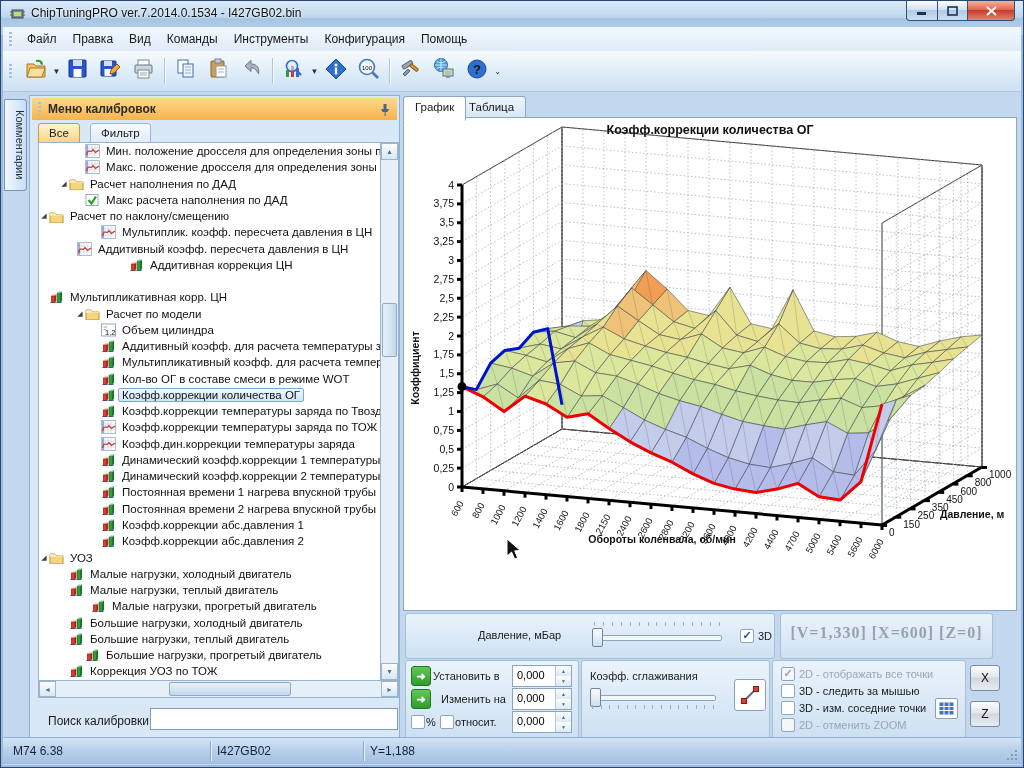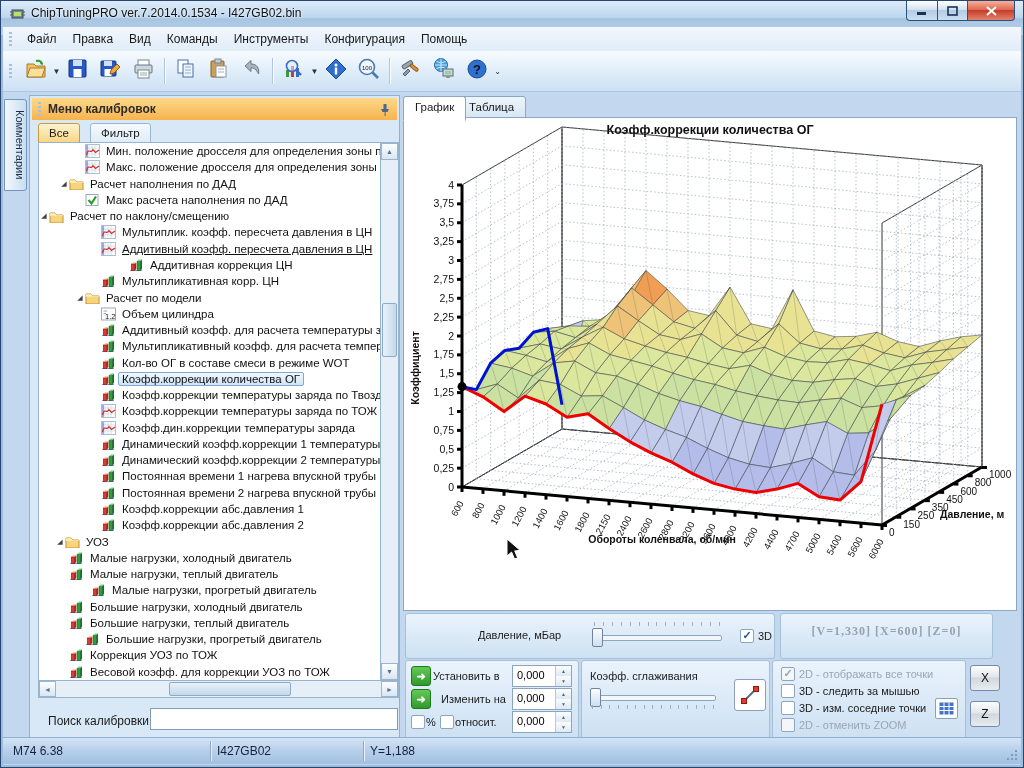--- a/index.html
+++ b/index.html
@@ -79,21 +79,21 @@
   .spin{position:absolute;width:58px;height:20px;background:#fff;border:1px solid #8aa5c0;font-size:11px;}
   .spin .sv{position:absolute;left:4px;top:3px;}
   .spin .sud{position:absolute;right:0;top:0;bottom:0;width:15px;border-left:1px solid #b8c8d8;
     display:flex;flex-direction:column;}
   .spin .sud span{flex:1;font-size:5px;color:#567;display:flex;align-items:center;justify-content:center;
     background:linear-gradient(#fbfdfe,#dde9f4);}
   .gbtn{position:absolute;width:18px;height:18px;border-radius:3px;border:1px solid #1c7a1c;
     background:linear-gradient(#63c955,#2f9a2c);color:#fff;font-size:11px;font-weight:bold;
     display:flex;align-items:center;justify-content:center;}
   #vbox-text{position:absolute;left:0;right:0;top:10px;text-align:center;
-    font-family:"Liberation Serif",serif;font-weight:bold;font-size:12px;color:#99a1ab;letter-spacing:1px;}
+    font-family:"Liberation Serif",serif;font-weight:bold;font-size:16px;color:#99a1ab;letter-spacing:1px;}
   .axbtn{position:absolute;width:28px;height:24px;border:1px solid #748ca8;border-radius:3px;font-size:12px;
     background:linear-gradient(#fdfdfd,#e2e7ec 45%,#d0d7de 50%,#e8ecf0);
     display:flex;align-items:center;justify-content:center;color:#111;}
   .opt-lbl{font-size:11px;color:#1a1a1a;position:absolute;left:26px;}
   .opt-lbl.dis{color:#9aa6b4;}
   
   #statusbar{position:absolute;left:2px;right:2px;bottom:3px;height:26px;
     background:linear-gradient(#d3e3f5,#b4cde9 55%,#a3c0e1);border-top:1px solid #8fb0d4;font-size:12px;color:#15233a;}
   .ssep{position:absolute;top:3px;bottom:3px;width:1px;background:#8fa8c8;box-shadow:1px 0 0 #e8f1fa;}
   .sseg{position:absolute;top:6px;}
@@ -327,21 +327,21 @@
           <span class="tico">
             <svg width="15" height="14">
               <rect x="0.5" y="0.5" width="14" height="13" fill="#fff" stroke="#aebecd"></rect>
               <path d="M4 1 V13 M7 1 V13 M10 1 V13 M1 4 H14 M1 7 H14 M1 10 H14" stroke="#c4d6ea" stroke-width="0.7"></path>
               <line x1="2" y1="1" x2="2" y2="13" stroke="#4455cc"></line>
               <path d="M1.5 11 C3.5 2.5 5.5 11 8 5.5 L10.5 8.5 L14 6" stroke="#d03022" stroke-width="1.2" fill="none"></path>
             </svg>
           </span>
           <span class="tlab">Мультиплик. коэфф. пересчета давления в ЦН</span>
         </div>
-        <div class="trow" style="padding-left: 52px; text-decoration: underline;">
+        <div class="trow" style="padding-left: 28px;">
           <span class="texp"></span>
           <span class="tico">
             <svg width="15" height="14">
               <rect x="0.5" y="0.5" width="14" height="13" fill="#fff" stroke="#aebecd"></rect>
               <path d="M4 1 V13 M7 1 V13 M10 1 V13 M1 4 H14 M1 7 H14 M1 10 H14" stroke="#c4d6ea" stroke-width="0.7"></path>
               <line x1="2" y1="1" x2="2" y2="13" stroke="#4455cc"></line>
               <path d="M1.5 11 C3.5 2.5 5.5 11 8 5.5 L10.5 8.5 L14 6" stroke="#d03022" stroke-width="1.2" fill="none"></path>
             </svg>
           </span>
           <span class="tlab">Аддитивный коэфф. пересчета давления в ЦН</span>
@@ -354,21 +354,21 @@
               <rect x="2.5" y="6" width="3.2" height="6.5" fill="#e03c2c" stroke="#8a1a10" stroke-width="0.7"></rect>
               <path d="M2.5 6 l1.6 -1.6 h3.2 l-1.6 1.6z" fill="#ff8a78"></path>
               <path d="M5.7 6 l1.6 -1.6 v6.5 l-1.6 1.6z" fill="#a82416"></path>
               <rect x="8.2" y="3.2" width="3.2" height="9.3" fill="#2aa03a" stroke="#14601c" stroke-width="0.7"></rect>
               <path d="M8.2 3.2 l1.6 -1.6 h3.2 l-1.6 1.6z" fill="#78d488"></path>
               <path d="M11.4 3.2 l1.6 -1.6 v9.3 l-1.6 1.6z" fill="#187028"></path>
             </svg>
           </span>
           <span class="tlab">Аддитивная коррекция ЦН</span>
         </div>
-        <div class="trow" style="padding-left: 52px;">
+        <div class="trow" style=" margin-top: 16px;">
           <span class="texp"></span>
           <span class="tico">
             <svg width="15" height="14">
               <line x1="1" y1="12.5" x2="13" y2="12.5" stroke="#8894e8"></line>
               <rect x="2.5" y="6" width="3.2" height="6.5" fill="#e03c2c" stroke="#8a1a10" stroke-width="0.7"></rect>
               <path d="M2.5 6 l1.6 -1.6 h3.2 l-1.6 1.6z" fill="#ff8a78"></path>
               <path d="M5.7 6 l1.6 -1.6 v6.5 l-1.6 1.6z" fill="#a82416"></path>
               <rect x="8.2" y="3.2" width="3.2" height="9.3" fill="#2aa03a" stroke="#14601c" stroke-width="0.7"></rect>
               <path d="M8.2 3.2 l1.6 -1.6 h3.2 l-1.6 1.6z" fill="#78d488"></path>
               <path d="M11.4 3.2 l1.6 -1.6 v9.3 l-1.6 1.6z" fill="#187028"></path>
@@ -580,21 +580,21 @@
               <rect x="2.5" y="6" width="3.2" height="6.5" fill="#e03c2c" stroke="#8a1a10" stroke-width="0.7"></rect>
               <path d="M2.5 6 l1.6 -1.6 h3.2 l-1.6 1.6z" fill="#ff8a78"></path>
               <path d="M5.7 6 l1.6 -1.6 v6.5 l-1.6 1.6z" fill="#a82416"></path>
               <rect x="8.2" y="3.2" width="3.2" height="9.3" fill="#2aa03a" stroke="#14601c" stroke-width="0.7"></rect>
               <path d="M8.2 3.2 l1.6 -1.6 h3.2 l-1.6 1.6z" fill="#78d488"></path>
               <path d="M11.4 3.2 l1.6 -1.6 v9.3 l-1.6 1.6z" fill="#187028"></path>
             </svg>
           </span>
           <span class="tlab">Коэфф.коррекции абс.давления 2</span>
         </div>
-        <div class="trow" style="padding-left: 16px;">
+        <div class="trow" style="padding-left: 0;">
           <span class="texp">◢</span>
           <span class="tico">
             <svg width="15" height="13">
               <path d="M1 3 h5 l1.5 2 H14 v8 H1z" fill="#f7d57e" stroke="#bf9232"></path>
               <path d="M1 5.8 H14 V5 H7.5 L6.2 3.2 H1z" fill="#fdeebc"></path>
             </svg>
           </span>
           <span class="tlab">УОЗ</span>
         </div>
         <div class="trow" style="padding-left: 20px;">

